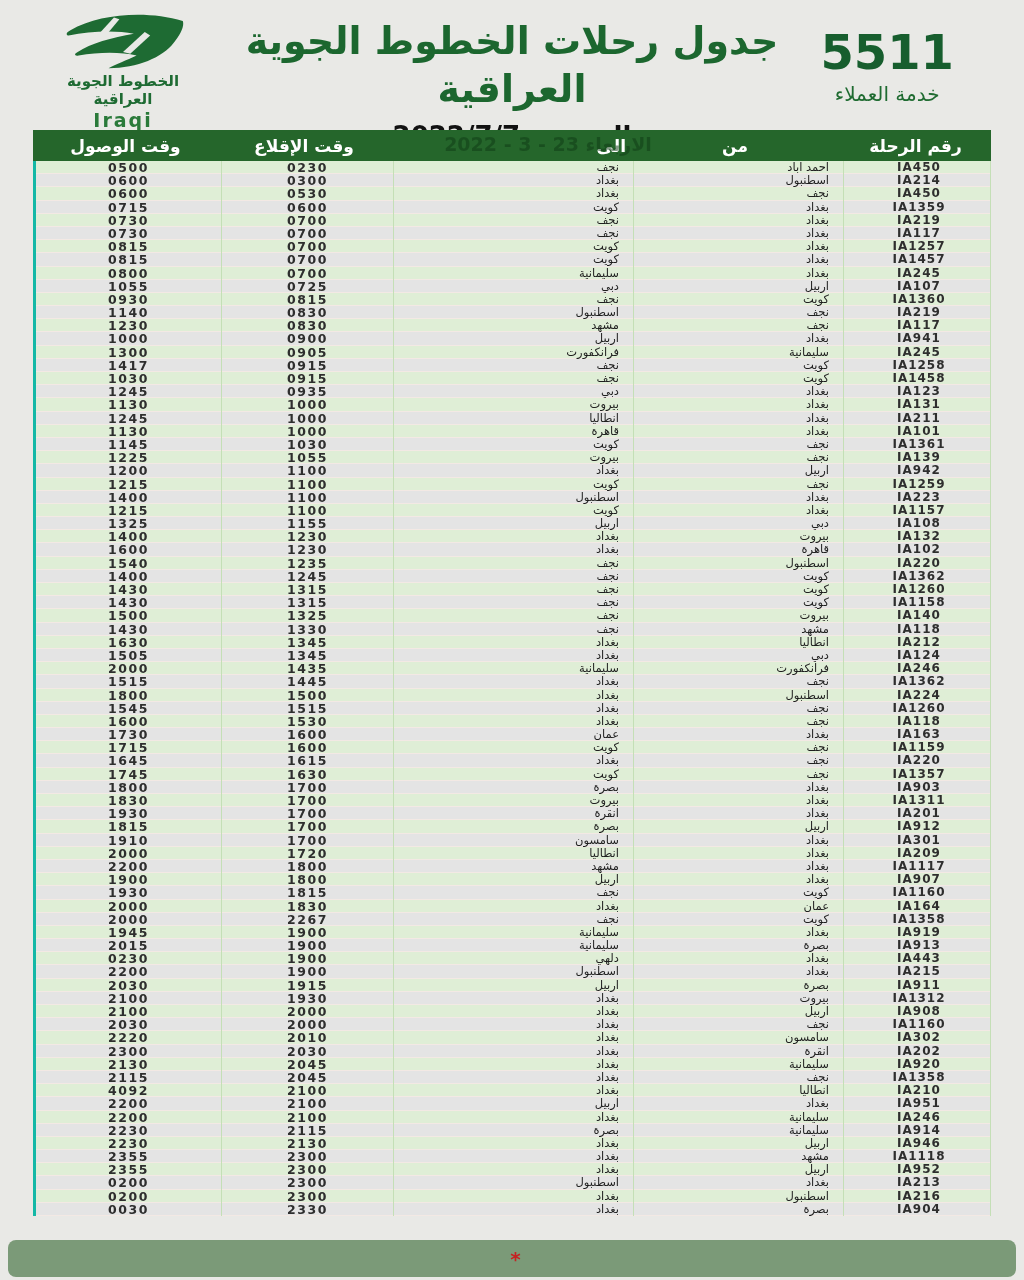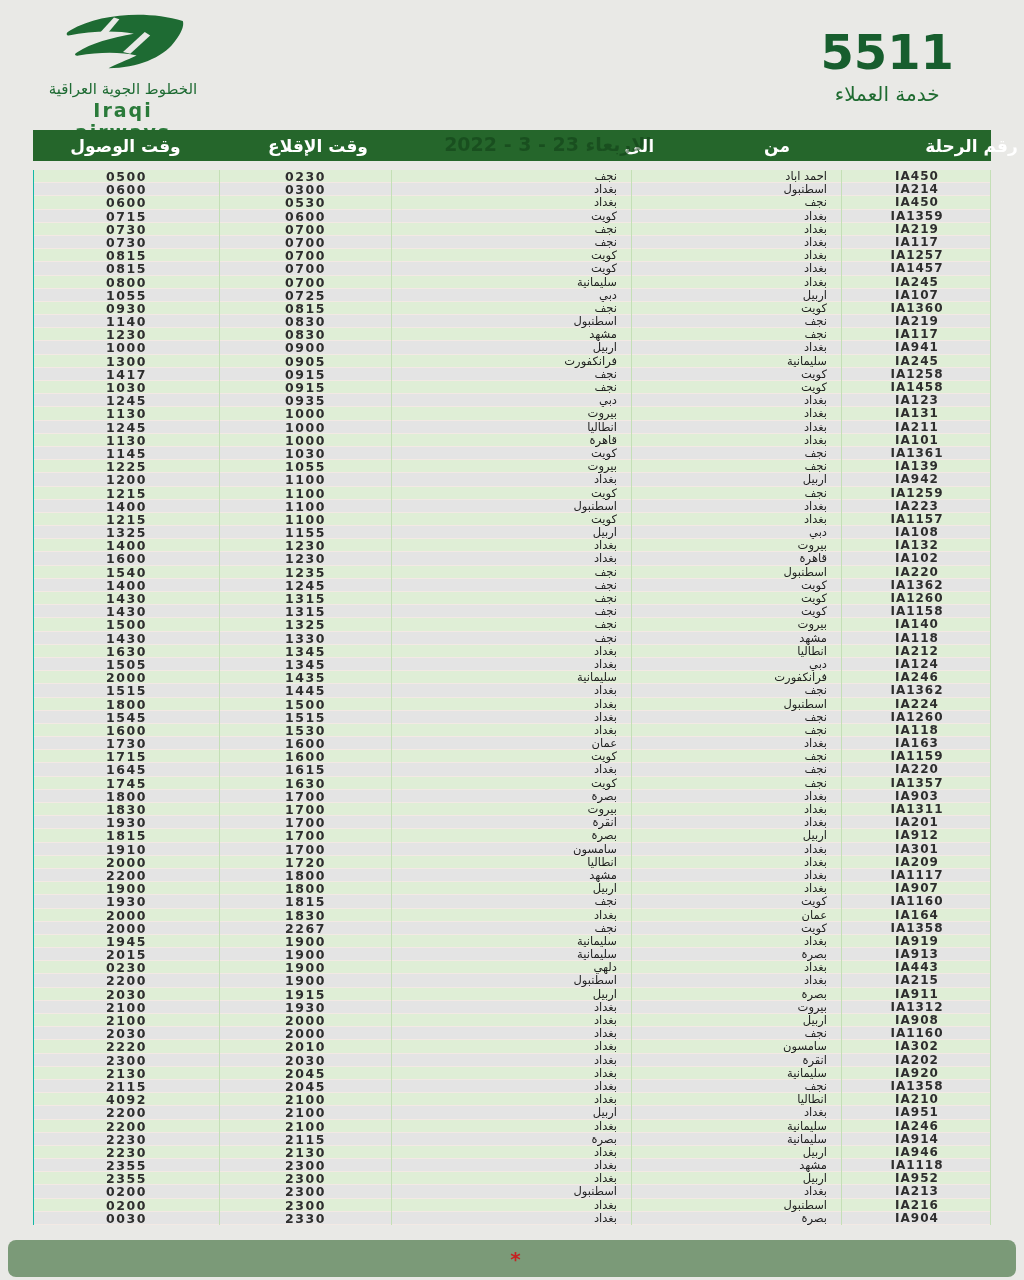--- a/index.html
+++ b/index.html
@@ -7,43 +7,43 @@
     width:1024px;height:1280px;
     background:#e9e9e6;
     font-family:"DejaVu Sans", sans-serif;
     position:relative;
     overflow:hidden;
   }
   
   .page-header{position:absolute;top:0;left:0;width:1024px;height:130px;}
   .logo{position:absolute;left:48px;top:12px;width:150px;text-align:center;}
   .logo svg{display:block;margin:0 auto;}
-  .logo-ar{font-size:15px;font-weight:normal;color:#1e6b33;margin-top:10px;direction:rtl;}
+  .logo-ar{font-size:15px;font-weight:bold;color:#1e6b33;margin-top:2px;direction:rtl;}
   .logo-en{font-size:19px;font-weight:bold;color:#2a7a3a;letter-spacing:2px;margin-top:1px;}
   .title-block{position:absolute;left:212px;right:212px;top:18px;text-align:center;}
   .main-title{font-size:38px;font-weight:bold;color:#1c672f;direction:rtl;line-height:1.25;}
   .date-line{font-size:26px;font-weight:bold;color:#111;direction:rtl;margin-top:8px;}
   .service-block{position:absolute;right:70px;top:28px;text-align:center;}
   .service-number{font-size:48px;font-weight:bold;color:#175e2e;line-height:1;}
   .service-label{font-size:20px;color:#1f6b31;direction:rtl;margin-top:6px;}
   
   .table{position:absolute;left:33px;top:130px;width:958px;}
   .thead{
     display:grid;grid-template-columns:185px 172px 240px 210px 151px;
     background:#25662b;height:31px;align-items:center;
-    color:#fff;font-weight:bold;font-size:17px;position:relative;gap:14px;
+    color:#fff;font-weight:bold;font-size:17px;position:relative;
   }
   .th{text-align:center;direction:rtl;}
   .th.to-col{text-align:right;padding-right:4px;}
   .watermark{
     position:absolute;left:355px;top:3px;width:320px;text-align:center;
     color:#0e3a14;opacity:.5;font-size:19px;font-weight:bold;direction:rtl;
     pointer-events:none;white-space:nowrap;
   }
-  .tbody{margin-top:9px;border-left:1px solid #14b8a6;border-right:1px solid #c4dfb6;}
+  .tbody{border-left:3px solid #14b8a6;border-right:1px solid #c4dfb6;}
   .row{
     display:grid;grid-template-columns:185px 172px 240px 210px 151px;
     height:13.2px;line-height:13.2px;
     border-bottom:1px solid #f3e9e4;box-sizing:border-box;
   }
   .row.green{background:#dfeed6;}
   .row.gray{background:#e4e4e4;}
   .cell{overflow:visible;white-space:nowrap;}
   .cell + .cell{border-left:1px solid #c4dfb6;}
   .cell.time{
@@ -73,20 +73,24 @@
       <svg width="128" height="58" viewBox="0 0 140 64">
         <path fill="#1e6b33" d="M136 10 C96 -2 44 2 12 20 C8 22 6 25 10 26 C34 21 62 20 82 24 C58 28 34 35 20 44 C16 46 16 49 21 48 C44 44 68 44 85 48 C74 53 62 58 54 62 C86 62 114 50 126 34 C133 25 138 16 136 10 Z"></path>
         <path fill="#e9e9e6" d="M60 6 L38 30 L46 32 L66 8 Z"></path>
         <path fill="#e9e9e6" d="M94 22 L70 44 L78 46 L100 26 Z"></path>
       </svg>
     </span>
     <div class="logo-ar">الخطوط الجوية العراقية</div>
     <div class="logo-en">Iraqi airways</div>
   </div>
 
+  <div class="title-block">
+    <div class="main-title">جدول رحلات الخطوط الجوية العراقية</div>
+    <div class="date-line">الخميس 2022/7/7</div>
+  </div>
 
   <div class="service-block">
     <div class="service-number">5511</div>
     <div class="service-label">خدمة العملاء</div>
   </div>
 </div>
 
 <div class="table">
   <div class="thead">
     <div class="th">وقت الوصول</div>

